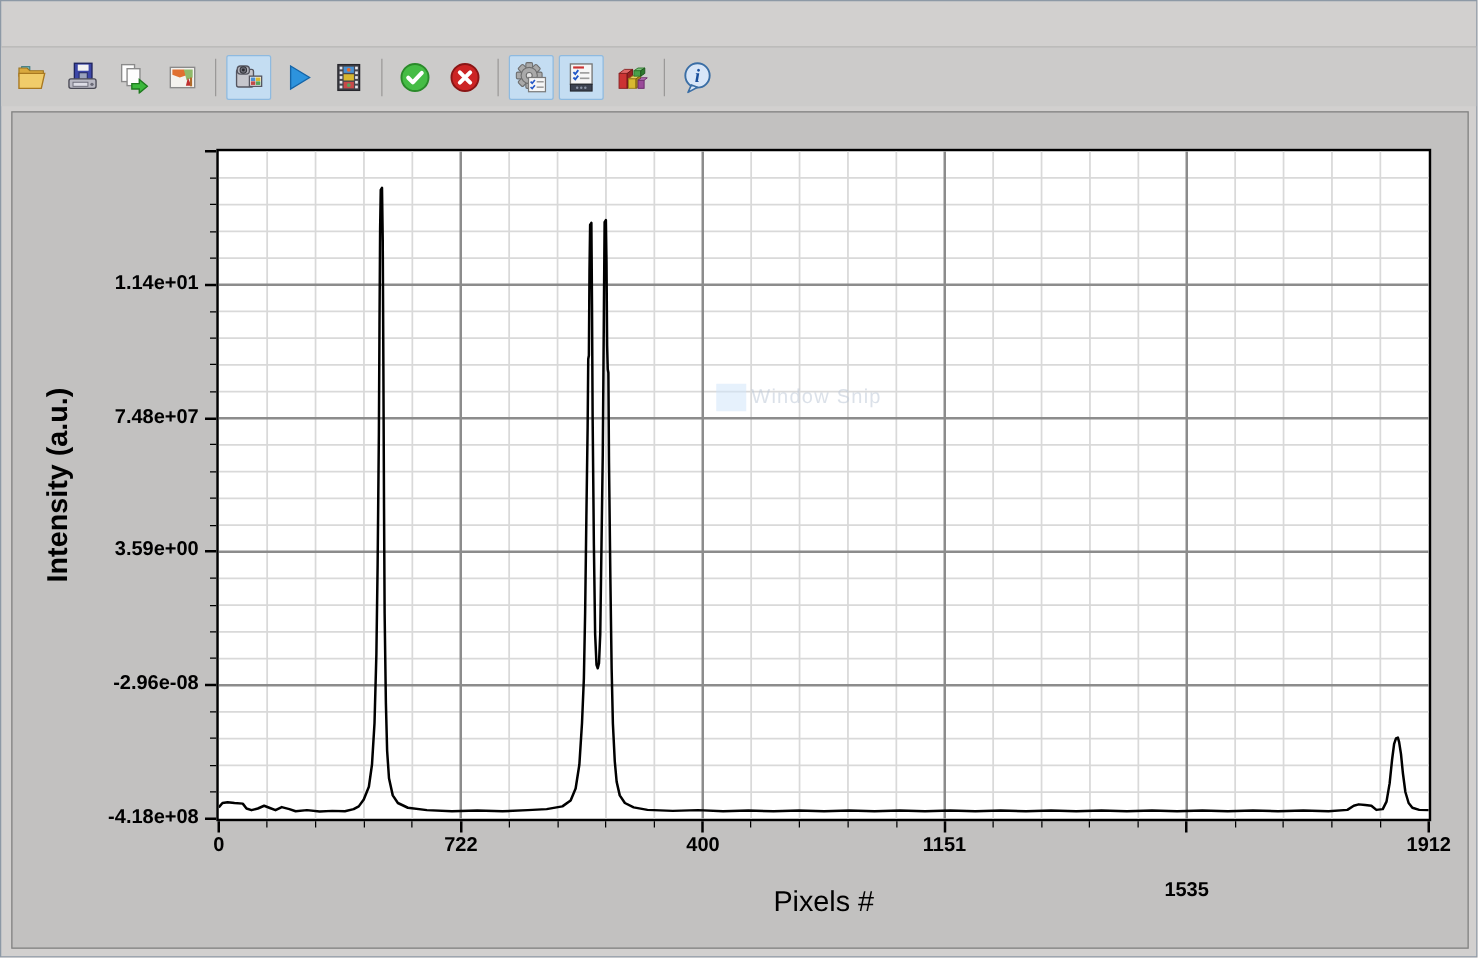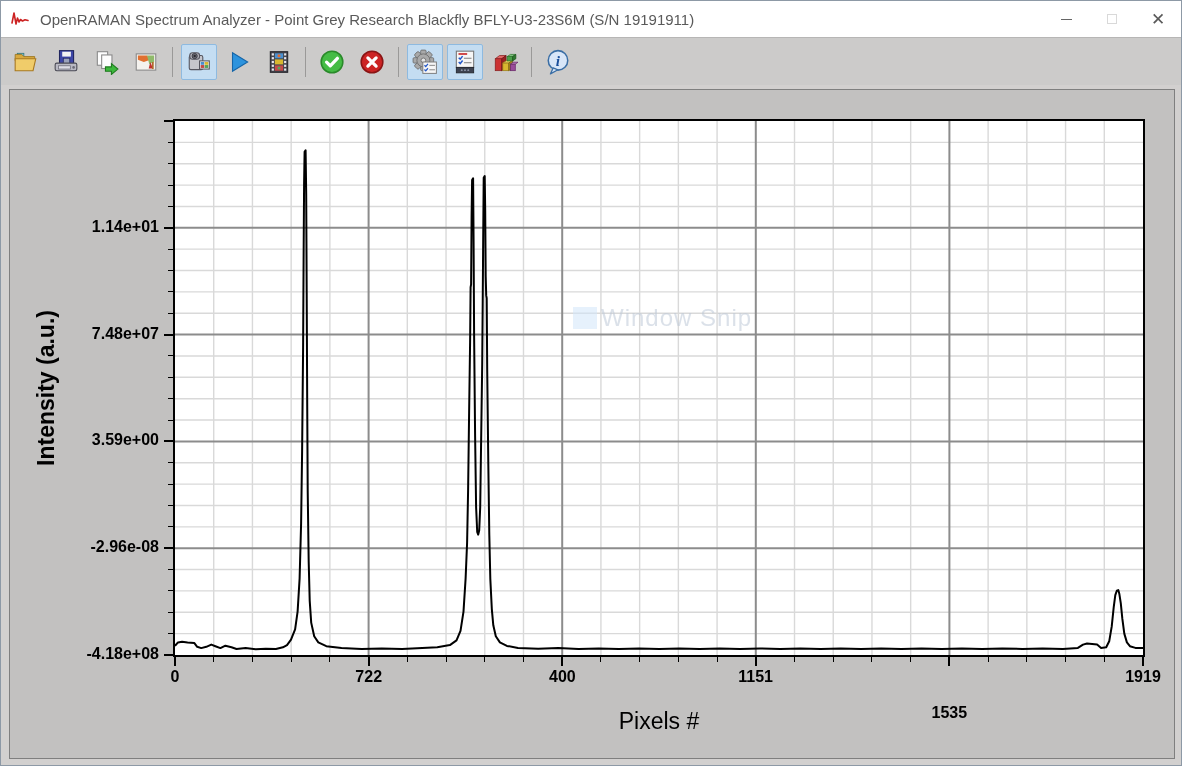--- a/index.html
+++ b/index.html
@@ -35,57 +35,40 @@
   
   #panel { position:absolute; left:8px; top:88px; width:1166px; height:670px;
     background:#c2c1c0; border:1px solid #7f7f7f; }
   #plot { position:absolute; left:163px; top:29px; width:972px; height:538px;
     background:#ffffff; border:2px solid #000; }
   #plot-svg { position:absolute; left:0; top:0; width:968px; height:534px; }
   #watermark { position:absolute; left:398px; top:183px; height:28px;
     display:flex; align-items:center; pointer-events:none; }
   #watermark .wm-block { width:24px; height:22px; background:rgba(210,230,250,0.55);
     margin-right:4px; }
-  #watermark .wm-text { font-size:24px; color:rgba(190,200,215,0.55);
+  #watermark .wm-text { font-size:16px; color:rgba(190,200,215,0.55);
     letter-spacing:1px; white-space:nowrap; }
 
   .tickmark { position:absolute; background:#000; }
   .x-tick-label { position:absolute; top:578px; width:80px; margin-left:-40px;
     text-align:center; font-size:16px; font-weight:bold; color:#000; }
   .y-tick-label { position:absolute; width:110px; right:1015px;
     text-align:right; font-size:16px; font-weight:bold; color:#000;
     margin-top:-10px; }
   #xaxis-title { position:absolute; left:649px; top:618px; transform:translateX(-50%);
     font-size:23px; font-weight:normal; color:#000; white-space:nowrap; }
   #yaxis-title { position:absolute; left:36px; top:298px;
     transform:translate(-50%,-50%) rotate(-90deg); font-size:23px;
     font-weight:bold; color:#000; white-space:nowrap; }
 </style>
 </head>
 <body>
 
 <div id="window">
 
-  <div id="titlebar">
-    <svg id="app-logo" viewBox="0 0 22 18">
-      <path d="M2 13 L4 3 L6 14 L7.5 8 L9 12 L10.5 9.5 L12.5 11 L15 9.8 L18 10.5" stroke="#cc2222" fill="none" stroke-width="1.6" stroke-linejoin="round" stroke-linecap="round"></path>
-    </svg>
-    <span id="title-text">OpenRAMAN Spectrum Analyzer - Point Grey Research Blackfly BFLY-U3-23S6M (S/N 19191911)</span>
-    <div id="win-controls">
-      <div class="win-btn">
-          <span class="glyph-min"></span>
-        </div>
-      <div class="win-btn">
-          <span class="glyph-max"></span>
-        </div>
-      <div class="win-btn">
-          <span class="glyph-close">✕</span>
-        </div>
-    </div>
-  </div>
 
   <div id="toolbar">
 
     <div class="tbtn">
       <svg viewBox="0 0 24 24">
         <rect x="4" y="4" width="6" height="6" fill="#7ac0c8" stroke="#3a7a80" stroke-width="0.8"></rect>
         <path d="M2 5 h6 l2 2 h10 v4 H2 z" fill="#d9a93e" stroke="#9a7420" stroke-width="0.8"></path>
         <path d="M2 9 h19 l-2.5 11 H2 z" fill="#f0cc6a" stroke="#a87820" stroke-width="1"></path>
       </svg>
     </div>
@@ -354,20 +337,20 @@
       <div class="tickmark" style="left: 158px; top: 479.06px; width: 5px; height: 1px;"></div>
       <div class="tickmark" style="left: 158px; top: 500.42px; width: 5px; height: 1px;"></div>
       <div class="tickmark" style="left: 158px; top: 521.78px; width: 5px; height: 1px;"></div>
       <div class="tickmark" style="left: 158px; top: 543.14px; width: 5px; height: 1px;"></div>
       <div class="tickmark" style="left: 154px; top: 564px; width: 9px; height: 2px;"></div>
       <div class="x-tick-label" style="left: 165px;">0</div>
       <div class="x-tick-label" style="left: 358.701px;">722</div>
       <div class="x-tick-label" style="left: 552.402px;">400</div>
       <div class="x-tick-label" style="left: 745.598px;">1151</div>
       <div class="x-tick-label" style="left: 939.299px; margin-top: 36px;">1535</div>
-      <div class="x-tick-label" style="left: 1133px;">1919</div>
+      <div class="x-tick-label" style="left: 1133px;">1912</div>
       <div class="y-tick-label" style="top: 137.745px;">1.14e+01</div>
       <div class="y-tick-label" style="top: 244.573px;">7.48e+07</div>
       <div class="y-tick-label" style="top: 351.373px;">3.59e+00</div>
       <div class="y-tick-label" style="top: 458.2px;">-2.96e-08</div>
       <div class="y-tick-label" style="top: 565px;">-4.18e+08</div>
     </div>
 </div>
 
 </body></html>

